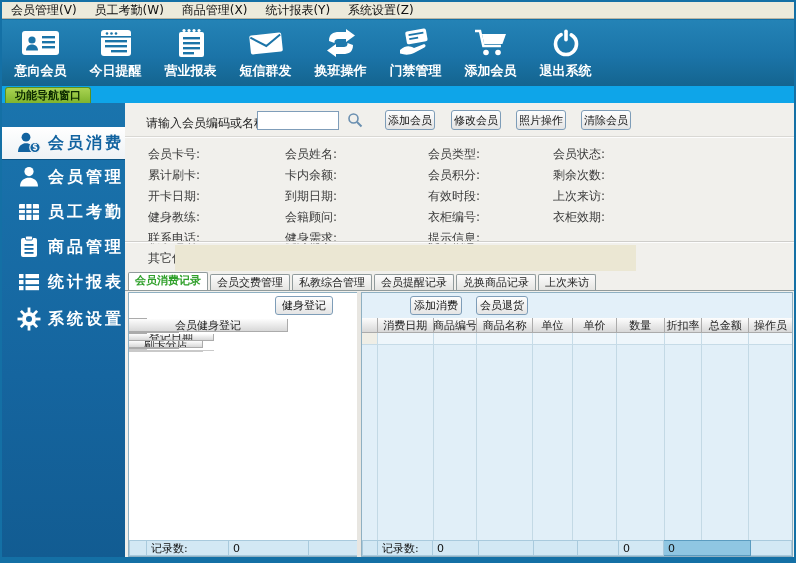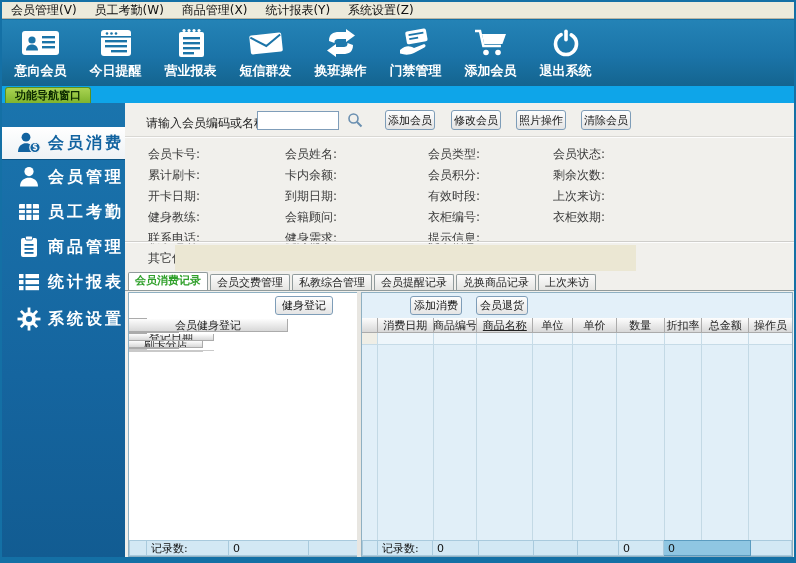--- a/index.html
+++ b/index.html
@@ -389,21 +389,21 @@
 
       <div class="splitter"></div>
 
       <div class="panel panel-right">
         <div class="smallbtn" style="left:48px; top:3px; width:52px;">添加消费</div>
         <div class="smallbtn" style="left:114px; top:3px; width:52px;">会员退货</div>
         <div class="rt-head">
           <div class="gridhead" style="width:16px;"></div>
           <div class="gridhead" style="width:56px;">消费日期</div>
           <div class="gridhead" style="width:44px;">商品编号</div>
-          <div class="gridhead" style="width:56px;text-decoration:underline;">商品名称</div>
+          <div class="gridhead" style="width:56px;">商品名称</div>
           <div class="gridhead" style="width:40px;">单位</div>
           <div class="gridhead" style="width:44px;">单价</div>
           <div class="gridhead" style="width:48px;">数量</div>
           <div class="gridhead" style="width:38px;">折扣率</div>
           <div class="gridhead" style="width:47px;">总金额</div>
           <div class="gridhead" style="width:43px; border-right:none;">操作员</div>
         </div>
         <div class="rt-row1">
           <div class="rcell rsel" style="width:16px;"></div>
           <div class="rcell" style="width:56px;"></div>

